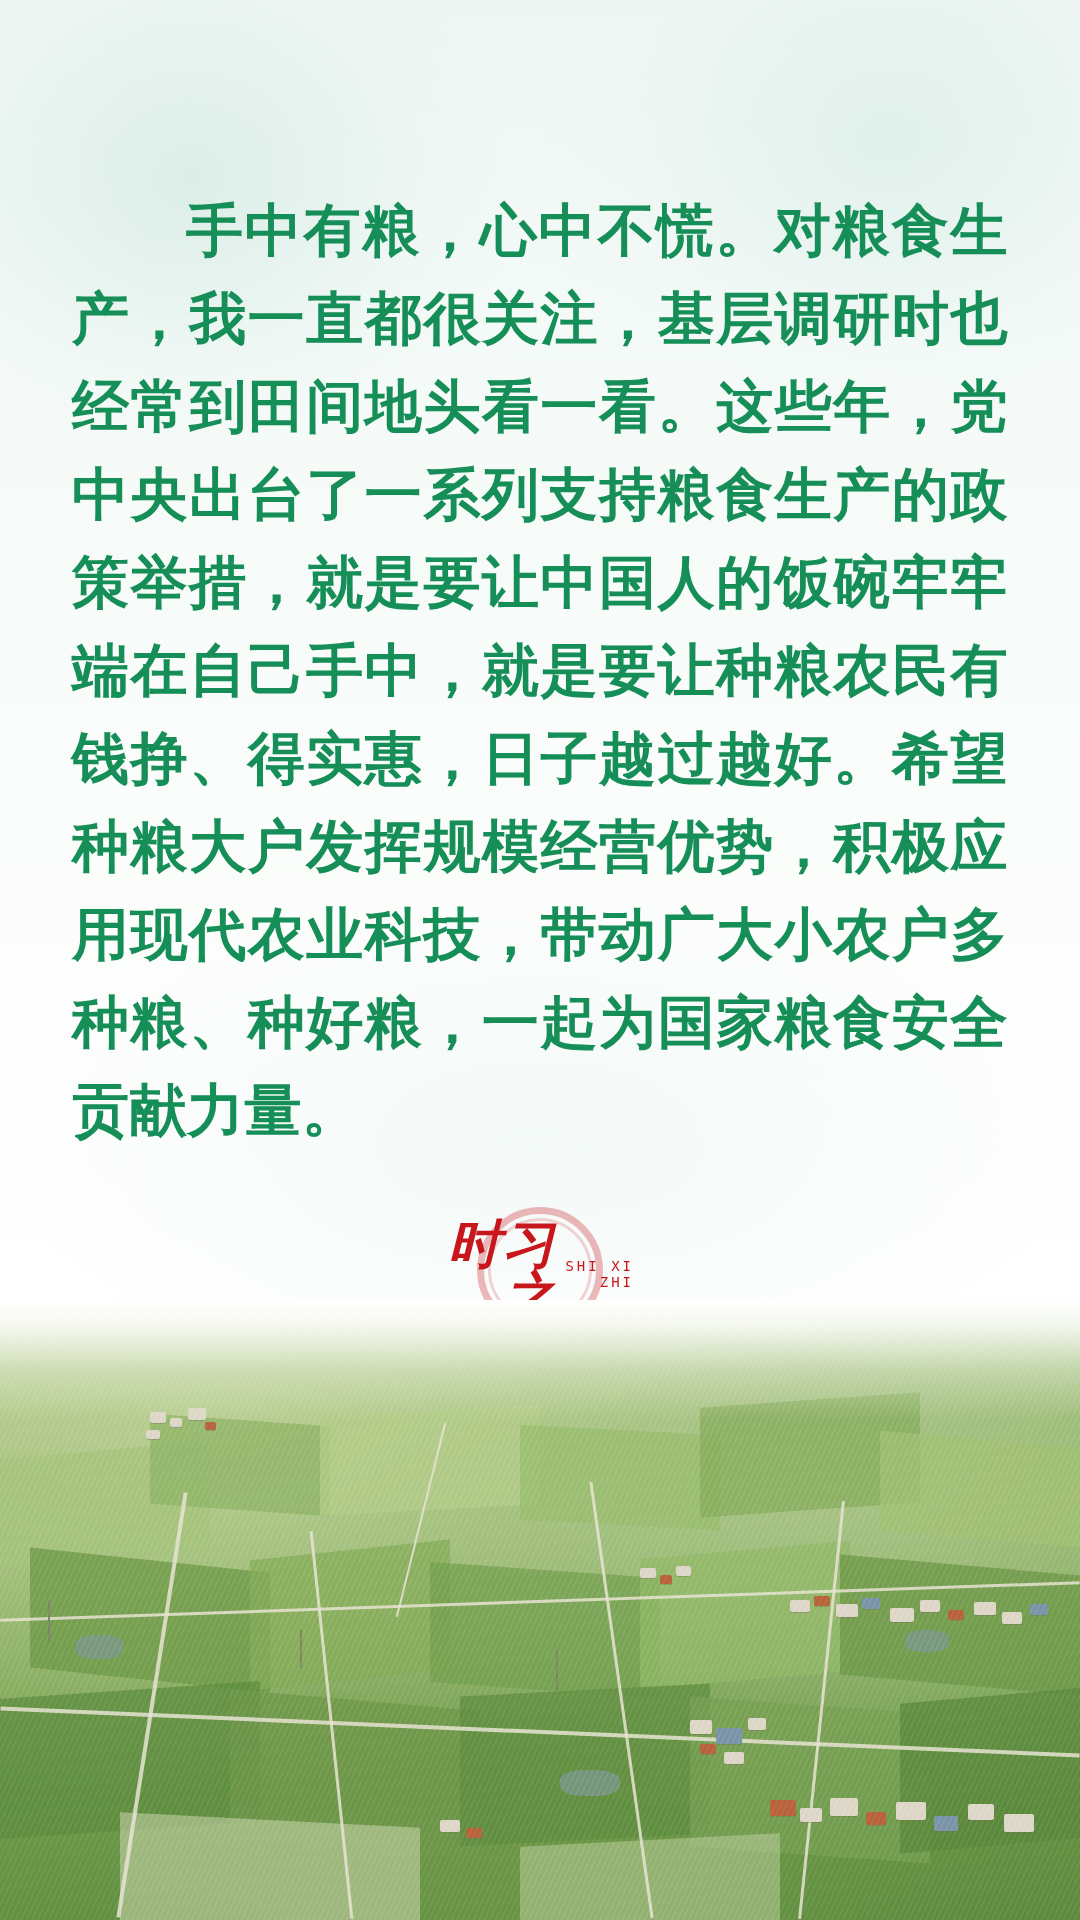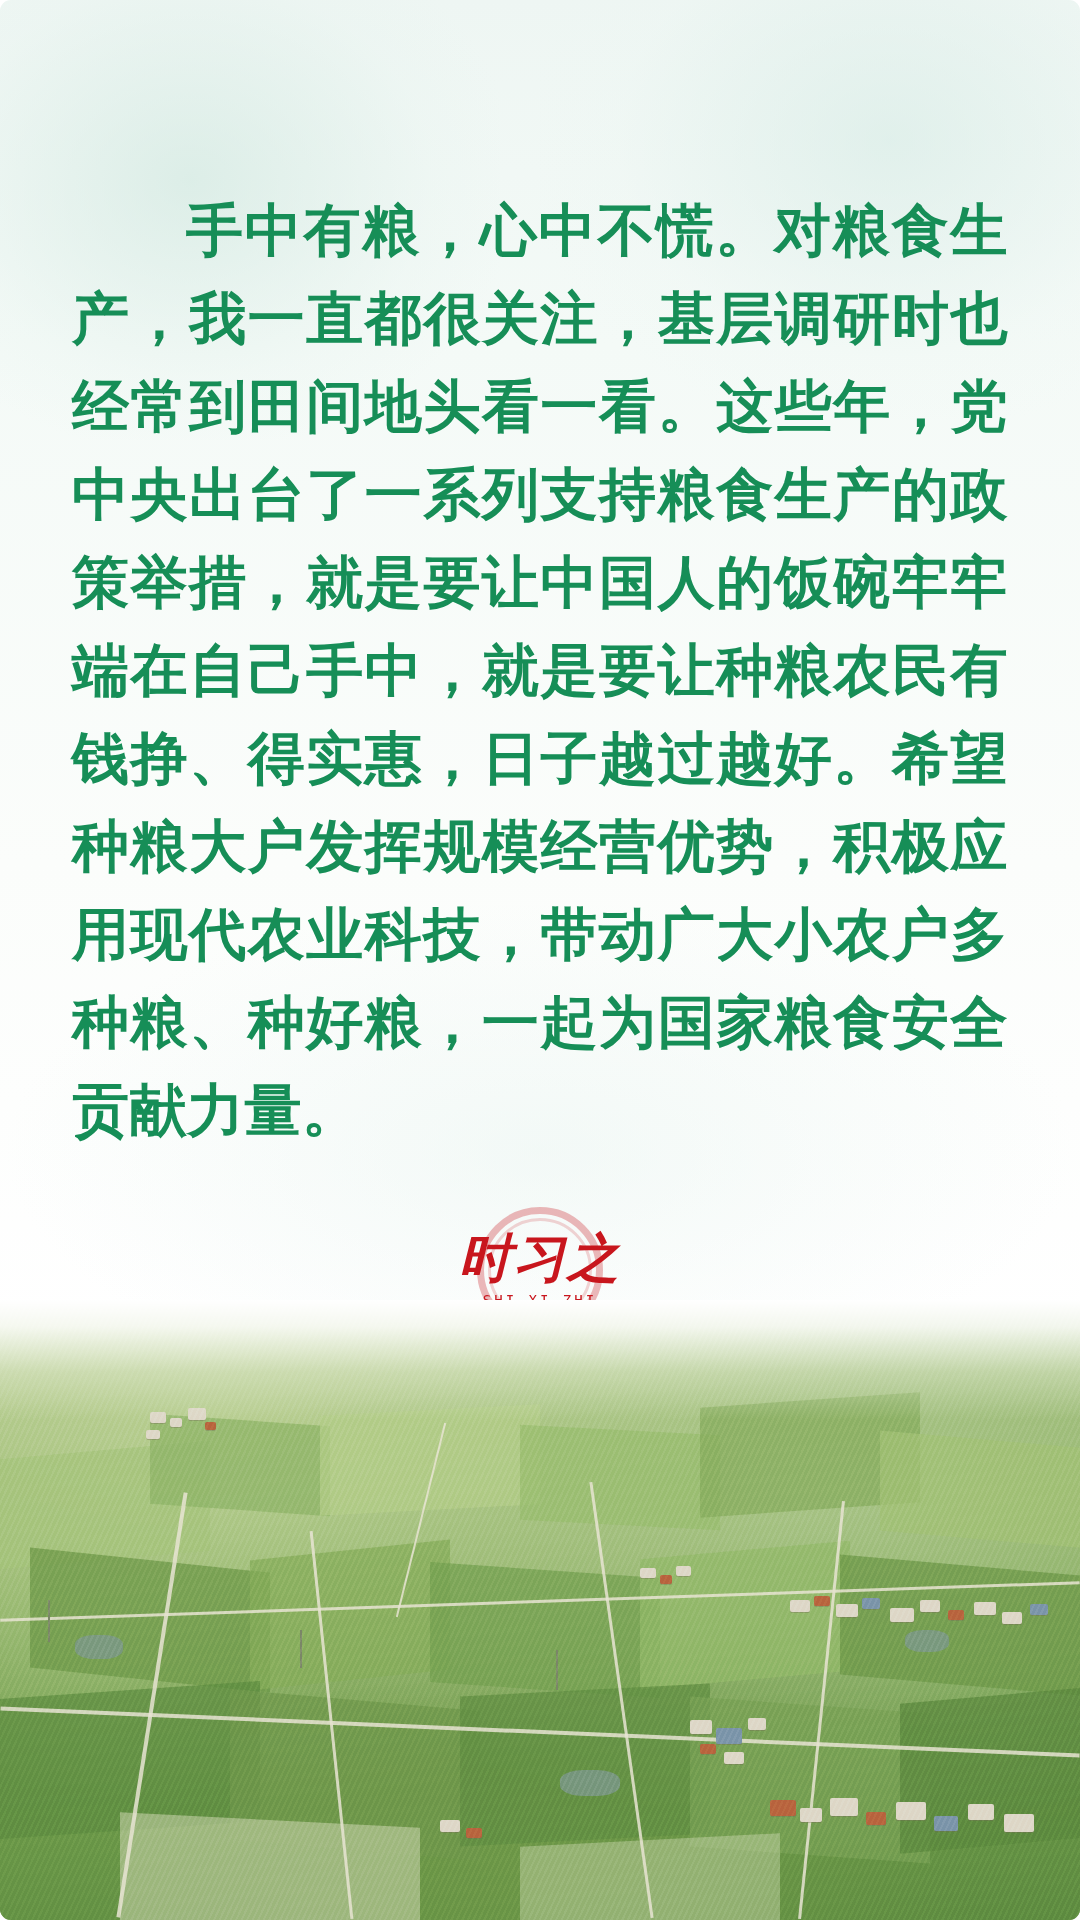--- a/index.html
+++ b/index.html
@@ -13,21 +13,20 @@
     background: #ffffff;
     overflow: hidden;
   }
 
   .poster {
     position: relative;
     width: 1080px;
     height: 1920px;
     overflow: hidden;
     background: linear-gradient(180deg, #eef6f3 0%, #f4faf7 18%, #fbfdfb 45%, #ffffff 70%, #fdfefd 100%);
-    border-radius: 11px;
   }
 
   
   .wash-left {
     position: absolute;
     left: -120px;
     top: -80px;
     width: 620px;
     height: 520px;
     background: radial-gradient(ellipse at center, rgba(209,232,224,0.65) 0%, rgba(230,243,238,0.25) 55%, rgba(255,255,255,0) 75%);
@@ -128,21 +127,21 @@
     letter-spacing: 2.5px;
     color: #c8161d;
     font-weight: 700;
   }
 
   .shixizhi {
     position: relative;
     width: 188px;
     height: 104px;
     display: flex;
-    flex-direction: column;
+    flex-direction: row;
     align-items: center;
     justify-content: center;
     text-align: right;
   }
   .shixizhi .seal {
     position: absolute;
     left: 50%;
     top: 50%;
     transform: translate(-50%, -50%);
     width: 126px;

